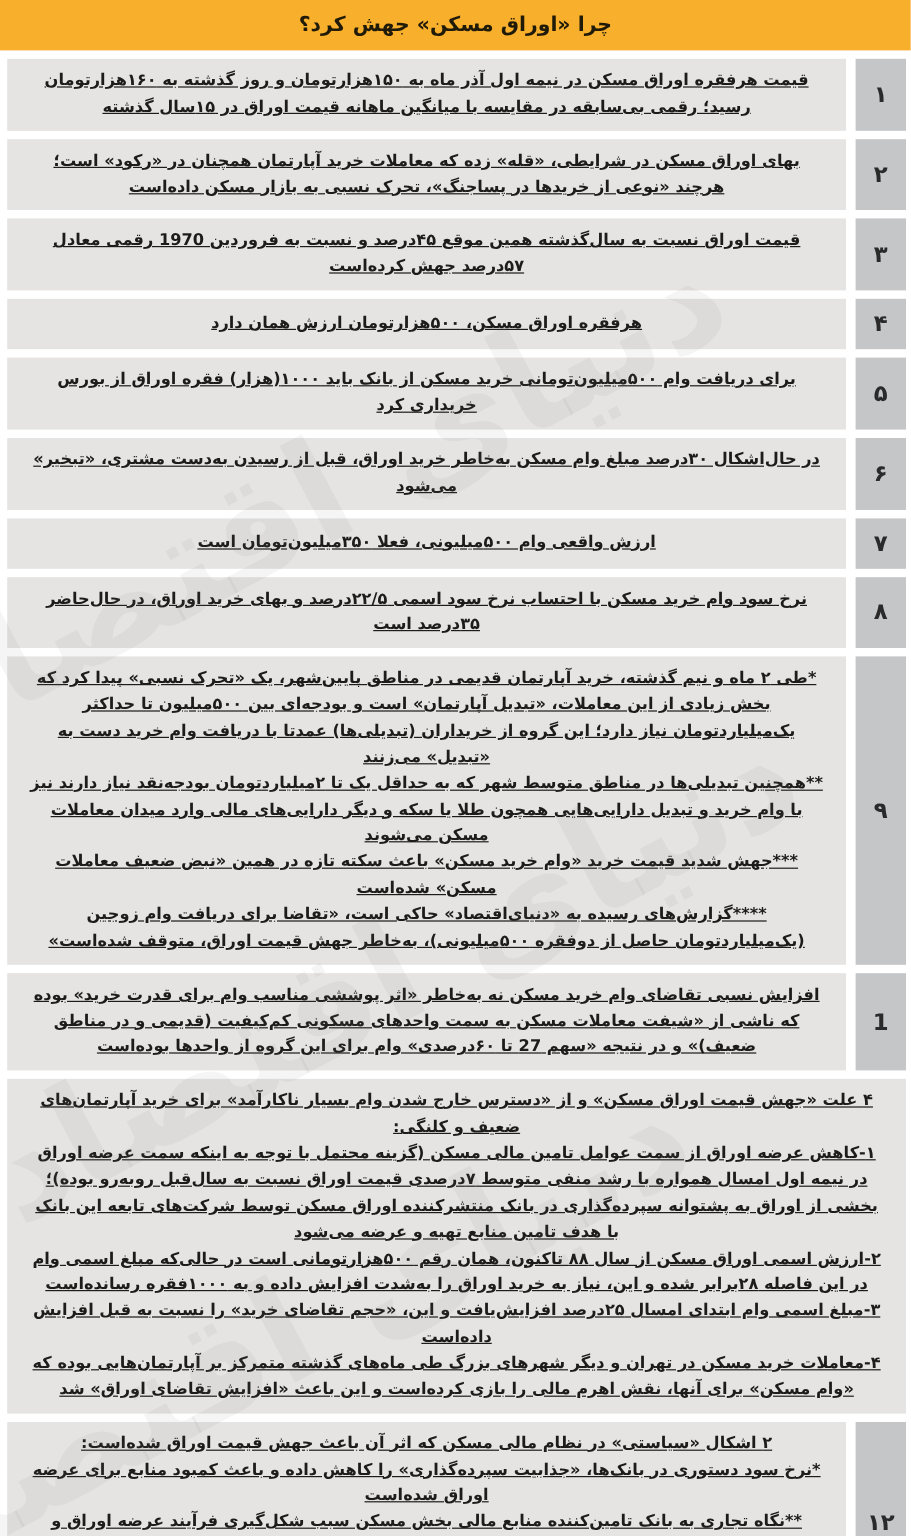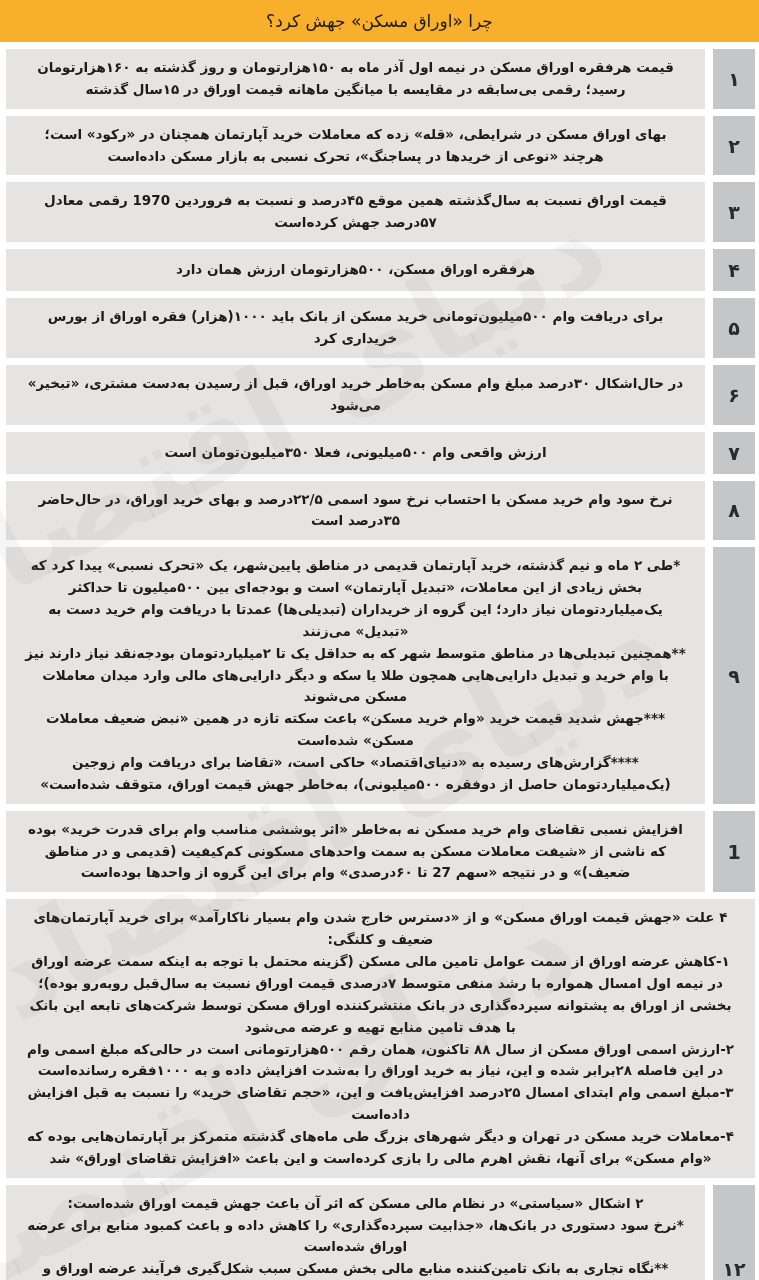--- a/index.html
+++ b/index.html
@@ -13,21 +13,21 @@
   body{
     font-family:"DejaVu Sans", sans-serif;
     direction:rtl;
     color:var(--ink);
     position:relative;
   }
   .title-bar{
     width:759px;height:42px;
     background:var(--accent);
     display:flex;align-items:center;justify-content:center;
-    font-weight:normal;font-size:17px;color:#201a08;
+    font-weight:bold;font-size:17px;color:#201a08;
   }
   .rows{
     position:relative;
     display:flex;flex-direction:column;gap:7px;
     padding:7px 4px 8px 6px;
     z-index:1;
   }
   .row{display:flex;gap:8px;align-items:stretch;}
   .badge{
     flex:0 0 42px;width:42px;
@@ -39,20 +39,21 @@
     flex:1;
     background:var(--row-bg);
     display:flex;align-items:center;justify-content:center;
     padding:8px 16px;
     min-height:42px;
     text-align:center;
     font-weight:bold;
     font-size:13.5px;
     line-height:1.62;
     white-space:pre-line;
+    text-decoration:underline;
   }
   .watermark{
     position:absolute;
     z-index:2;
     pointer-events:none;
     font-size:120px;
     font-weight:bold;
     color:rgba(110,110,110,0.07);
     transform:rotate(-28deg);
     white-space:nowrap;

